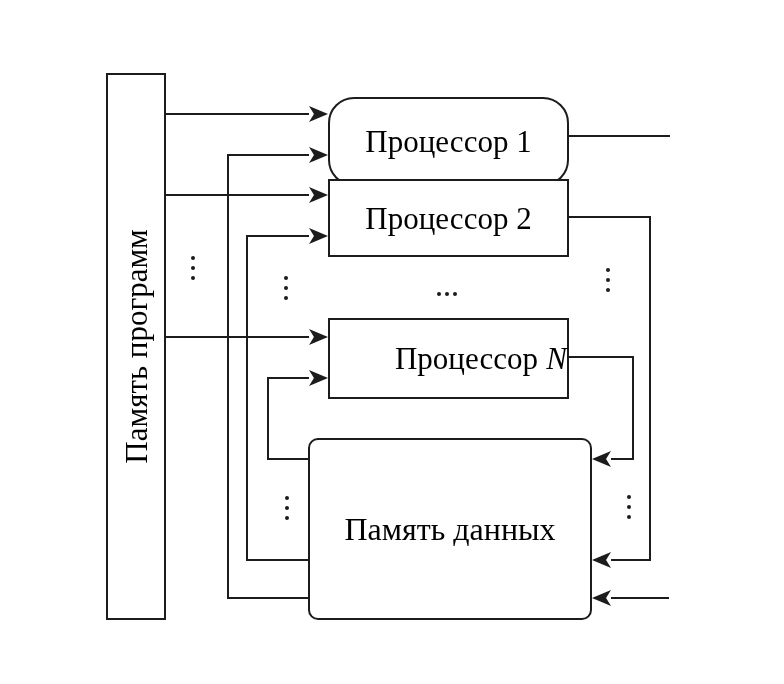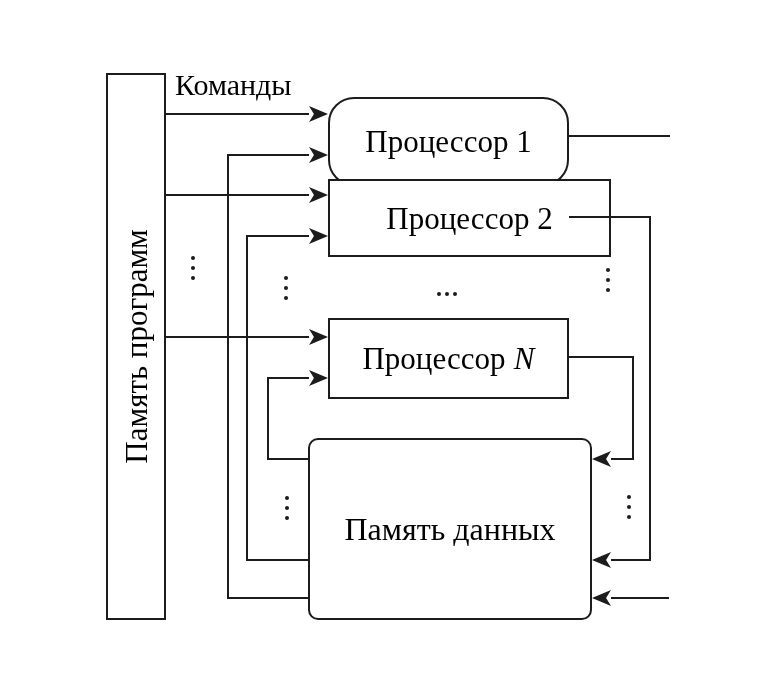--- a/index.html
+++ b/index.html
@@ -54,33 +54,32 @@
 <div class="canvas">
 
   <div class="box" style="left:106px;top:73px;width:60px;height:547px;">
     <span class="box-label rot">Память программ</span>
   </div>
 
   <div class="box" style="left:328px;top:97px;width:241px;height:89px;border-radius:26px;">
     <span class="box-label">Процессор 1</span>
   </div>
 
-  <div class="box" style="left:328px;top:179px;width:283px;height:78px;">
+  <div class="box" style="left:328px;top:179px;width:241px;height:78px;">
     <span class="box-label">Процессор 2</span>
   </div>
 
-  <div class="box" style="left:328px;top:318px;width:241px;height:81px;">
+  <div class="box" style="left:328px;top:318px;width:241px;height:81px;justify-content:flex-end;">
     <span class="box-label"><span>Процессор</span><span class="var-n">N</span></span>
   </div>
 
   <div class="box" style="left:308px;top:438px;width:284px;height:182px;border-radius:10px;">
     <span class="box-label" style="font-size:32px;">Память данных</span>
   </div>
 
-  <span class="free-label" style="left:175px;top:70px;">Команды</span>
 
   <div class="hline" style="left:166px;top:113px;width:143px;"></div>
   <div class="arrow right" style="left:309px;top:106px;"></div>
 
   <div class="hline" style="left:166px;top:194px;width:143px;"></div>
   <div class="arrow right" style="left:309px;top:187px;"></div>
 
   <div class="hline" style="left:166px;top:336px;width:143px;"></div>
   <div class="arrow right" style="left:309px;top:329px;"></div>
 

